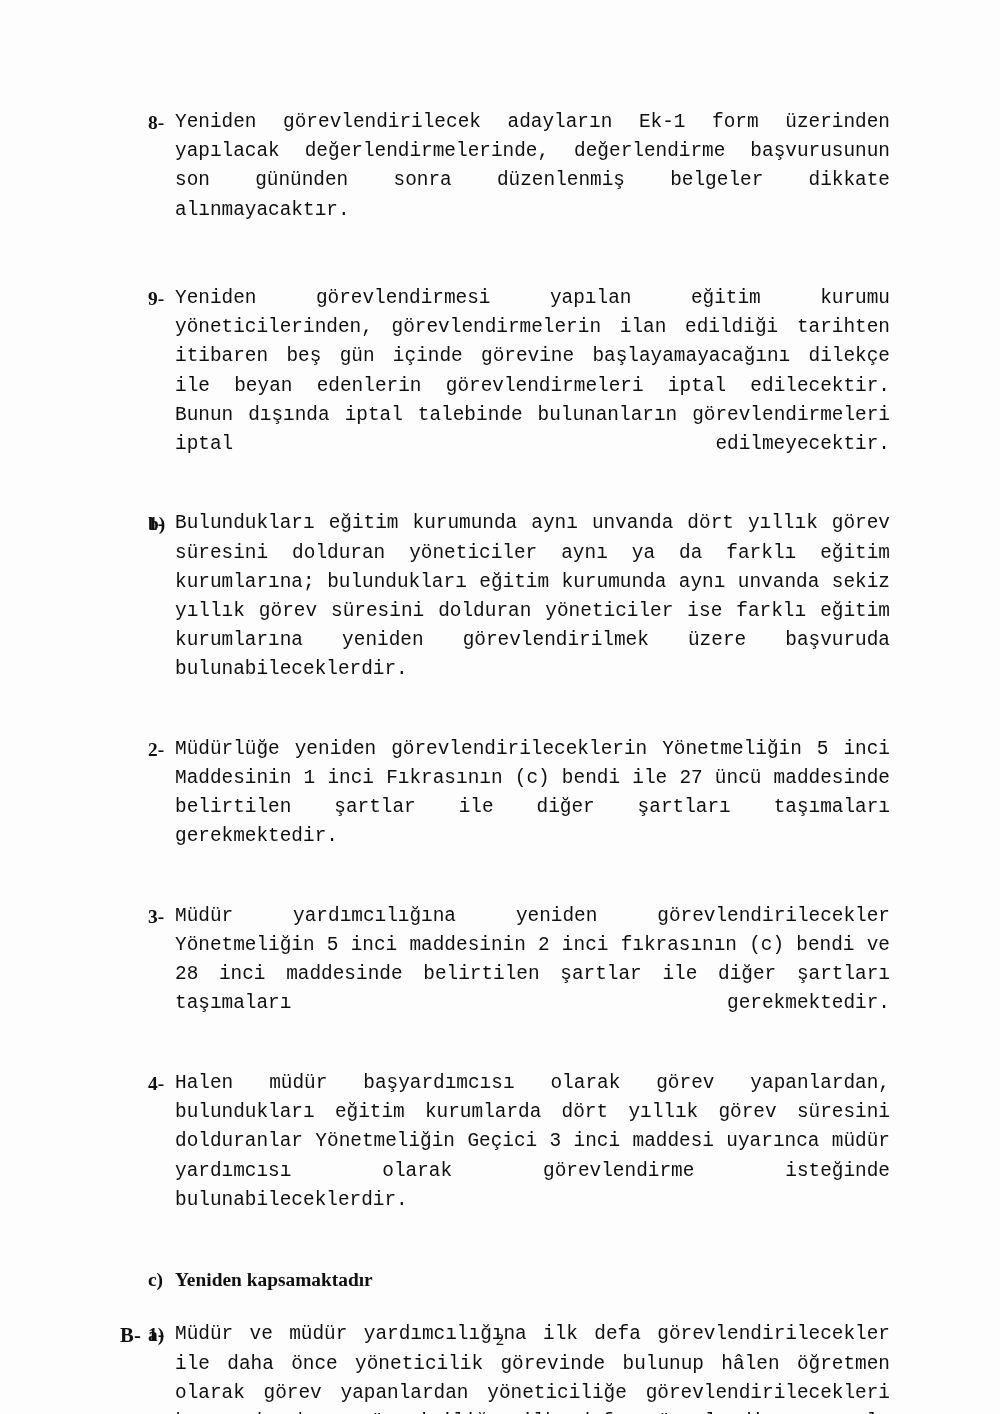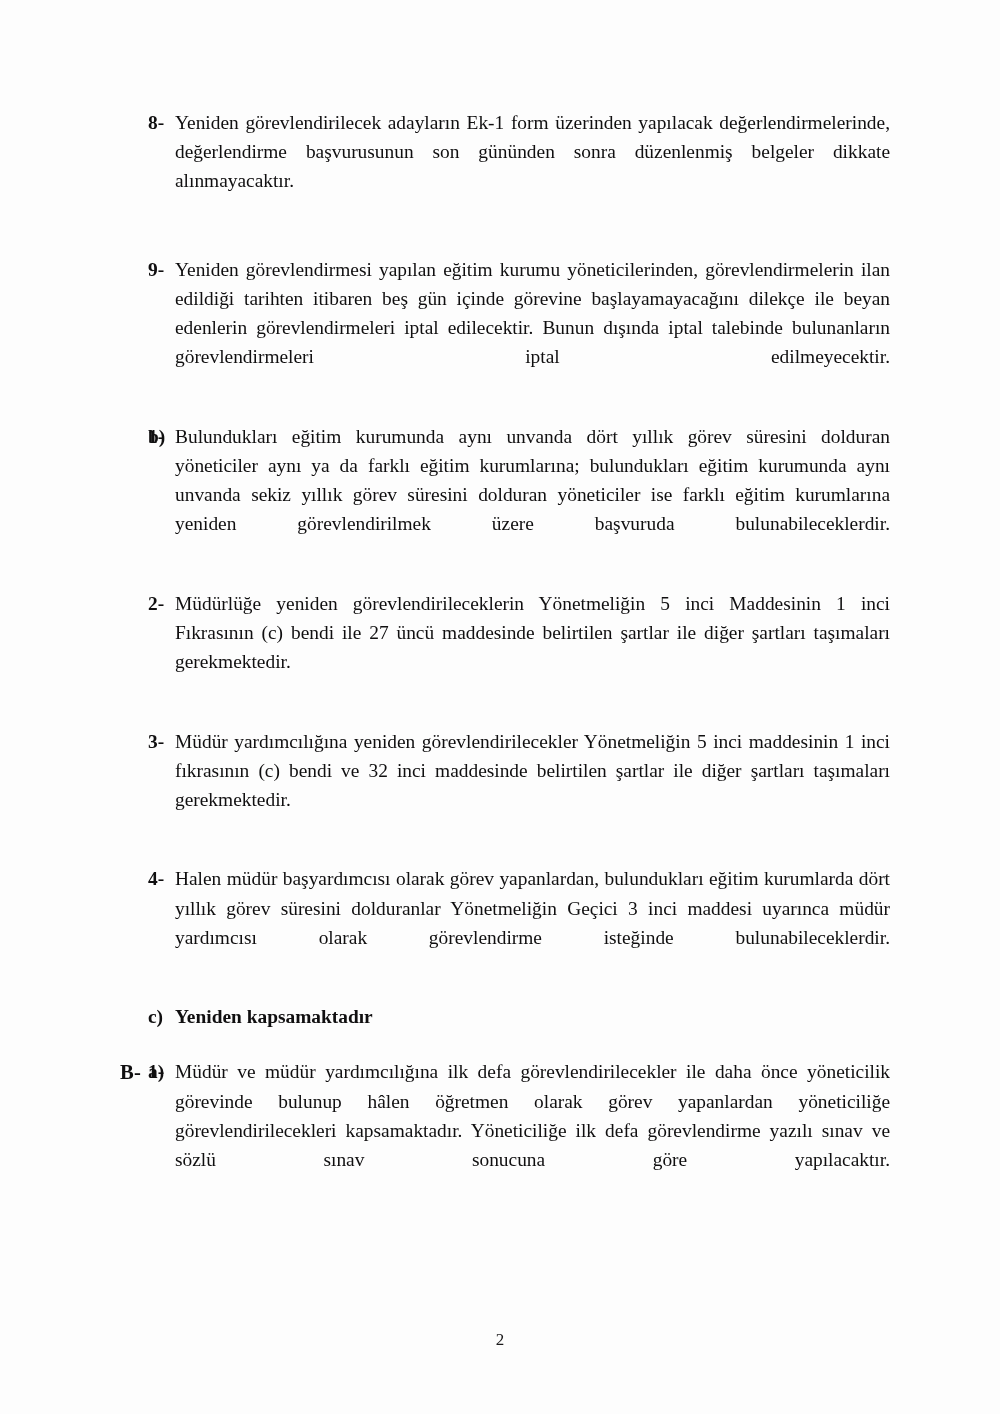--- a/index.html
+++ b/index.html
@@ -51,20 +51,21 @@
     left: 28px;
     top: 0;
     font-weight: bold;
     font-size: 19.4px;
     line-height: 29.2px;
     white-space: nowrap;
   }
 
   .item .body {
     display: block;
+    font-family: Liberation Mono, monospace;
   }
 
   
   .item .body::after {
     content: "";
     display: inline-block;
     width: 100%;
   }
 
   
@@ -150,21 +151,21 @@
       <span class="body">Bulundukları eğitim kurumunda aynı unvanda dört yıllık görev süresini dolduran yöneticiler aynı ya da farklı eğitim kurumlarına; bulundukları eğitim kurumunda aynı unvanda sekiz yıllık görev süresini dolduran yöneticiler ise farklı eğitim kurumlarına yeniden görevlendirilmek üzere başvuruda bulunabileceklerdir.</span>
     </div>
 
     <div class="item">
       <span class="marker">2-</span>
       <span class="body">Müdürlüğe yeniden görevlendirileceklerin Yönetmeliğin 5 inci Maddesinin 1 inci Fıkrasının (c) bendi ile 27 üncü maddesinde belirtilen şartlar ile diğer şartları taşımaları gerekmektedir.</span>
     </div>
 
     <div class="item">
       <span class="marker">3-</span>
-      <span class="body">Müdür yardımcılığına yeniden görevlendirilecekler Yönetmeliğin 5 inci maddesinin 1 inci fıkrasının (c) bendi ve 32 inci maddesinde belirtilen şartlar ile diğer şartları taşımaları gerekmektedir.</span>
+      <span class="body">Müdür yardımcılığına yeniden görevlendirilecekler Yönetmeliğin 5 inci maddesinin 2 inci fıkrasının (c) bendi ve 28 inci maddesinde belirtilen şartlar ile diğer şartları taşımaları gerekmektedir.</span>
     </div>
 
     <div class="item">
       <span class="marker">4-</span>
       <span class="body">Halen müdür başyardımcısı olarak görev yapanlardan, bulundukları eğitim kurumlarda dört yıllık görev süresini dolduranlar Yönetmeliğin Geçici 3 inci maddesi uyarınca müdür yardımcısı olarak görevlendirme isteğinde bulunabileceklerdir.</span>
     </div>
 
     <div class="subhead">
       <span class="marker">c)</span>
       <span>Yeniden kapsamaktadır</span>

